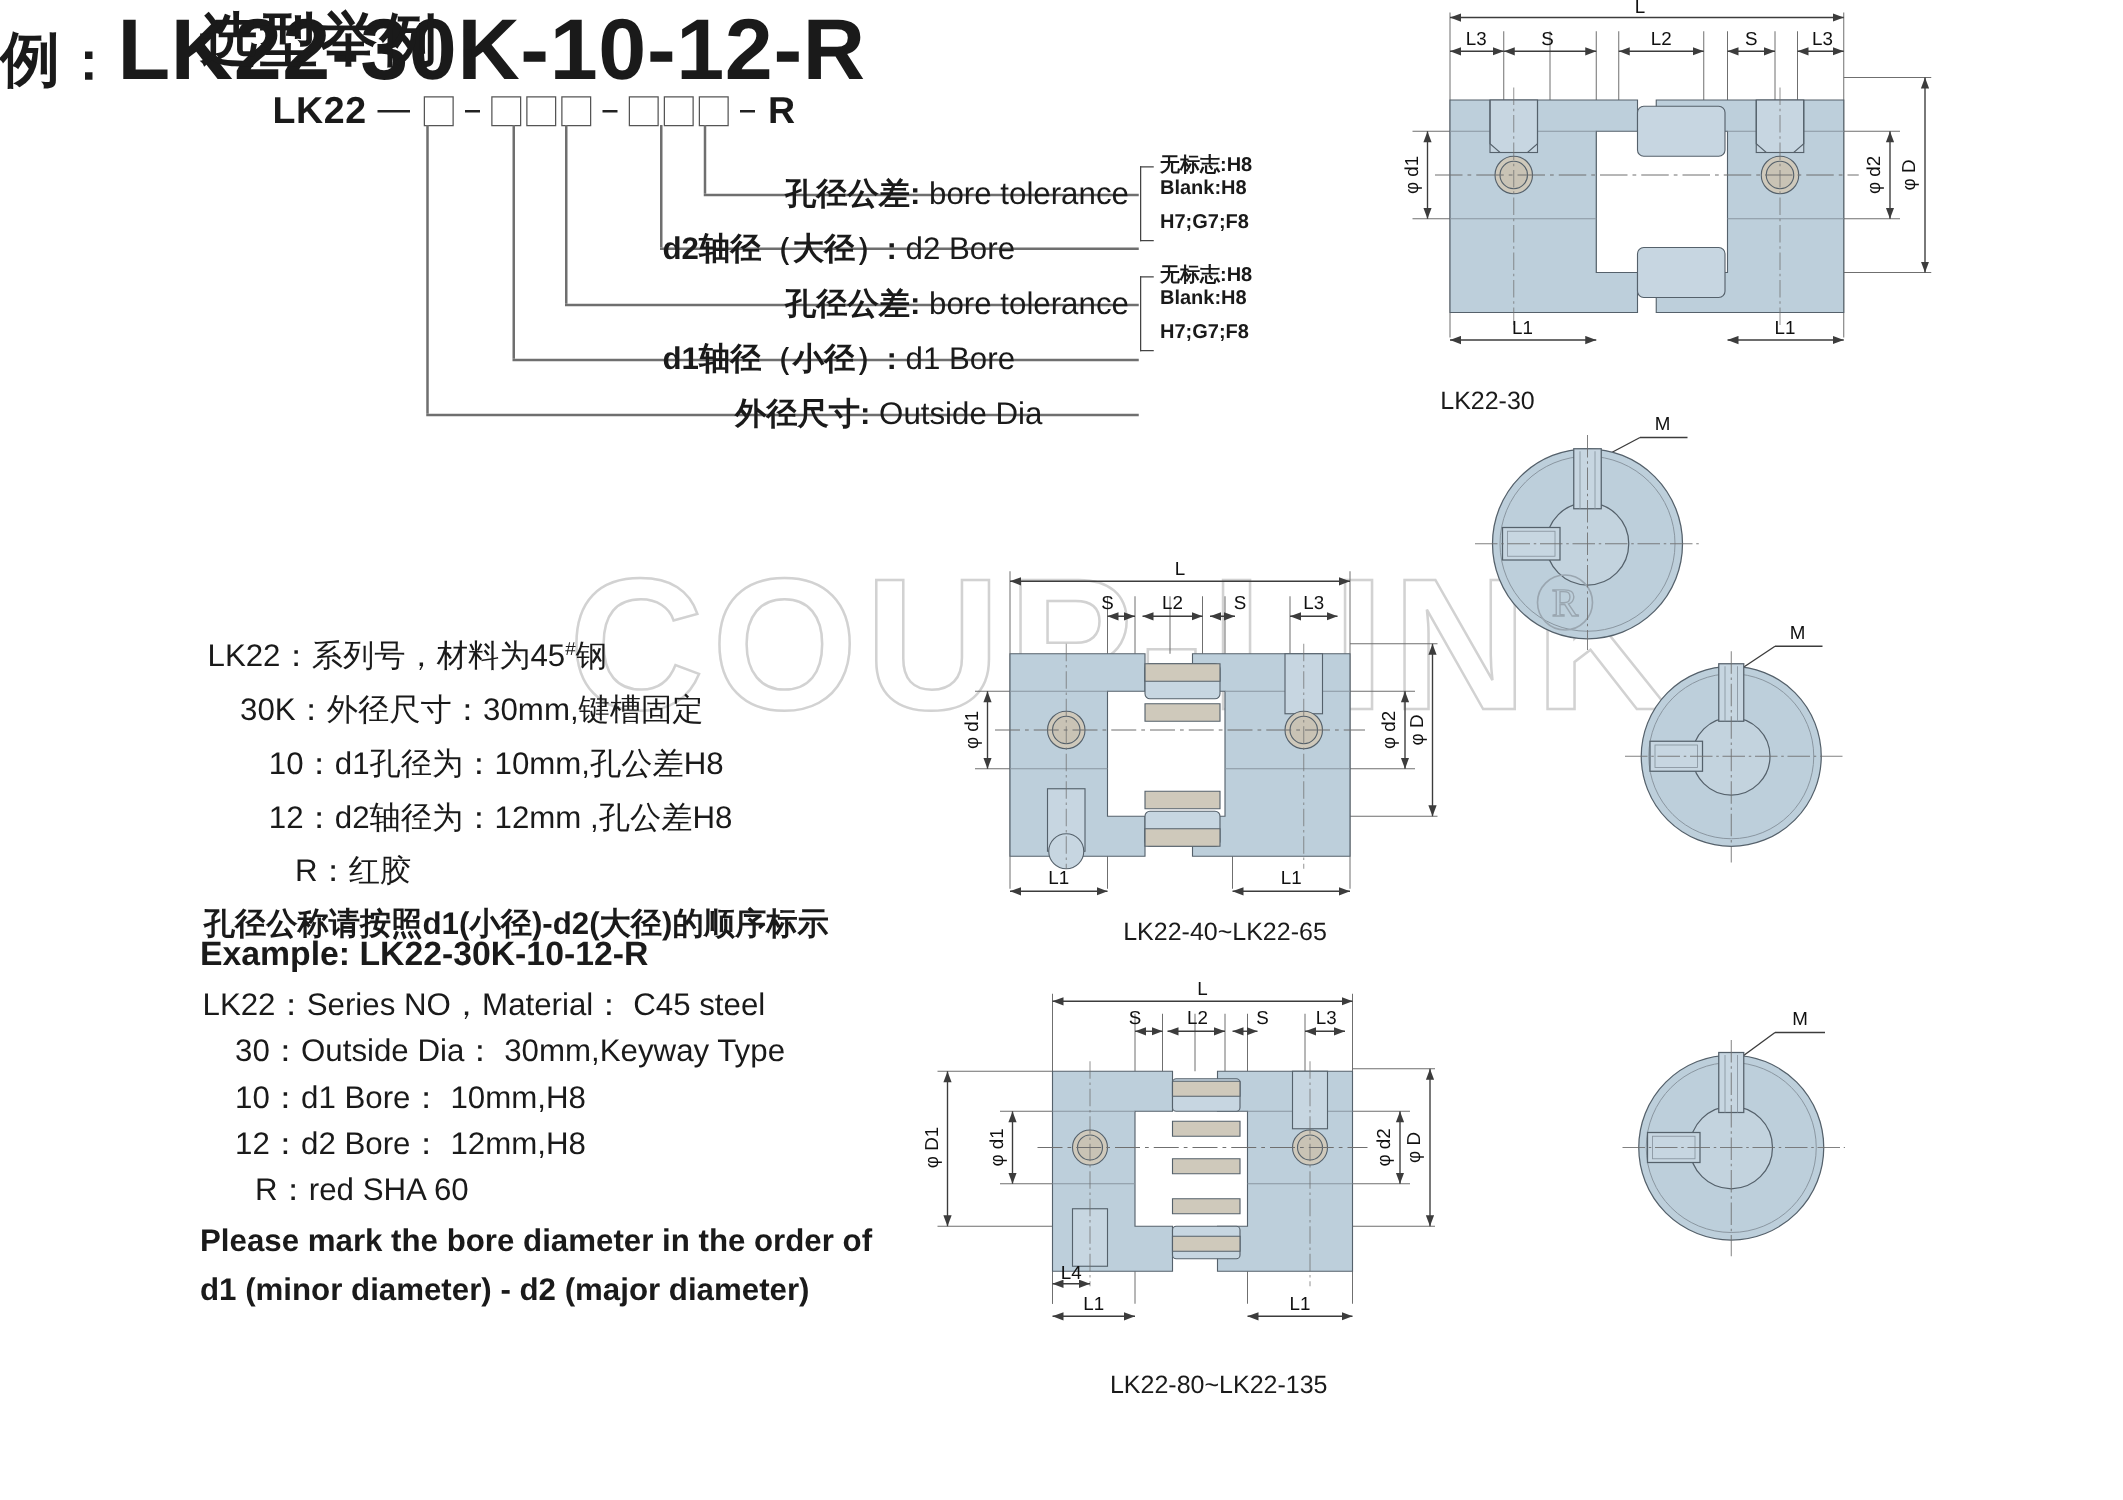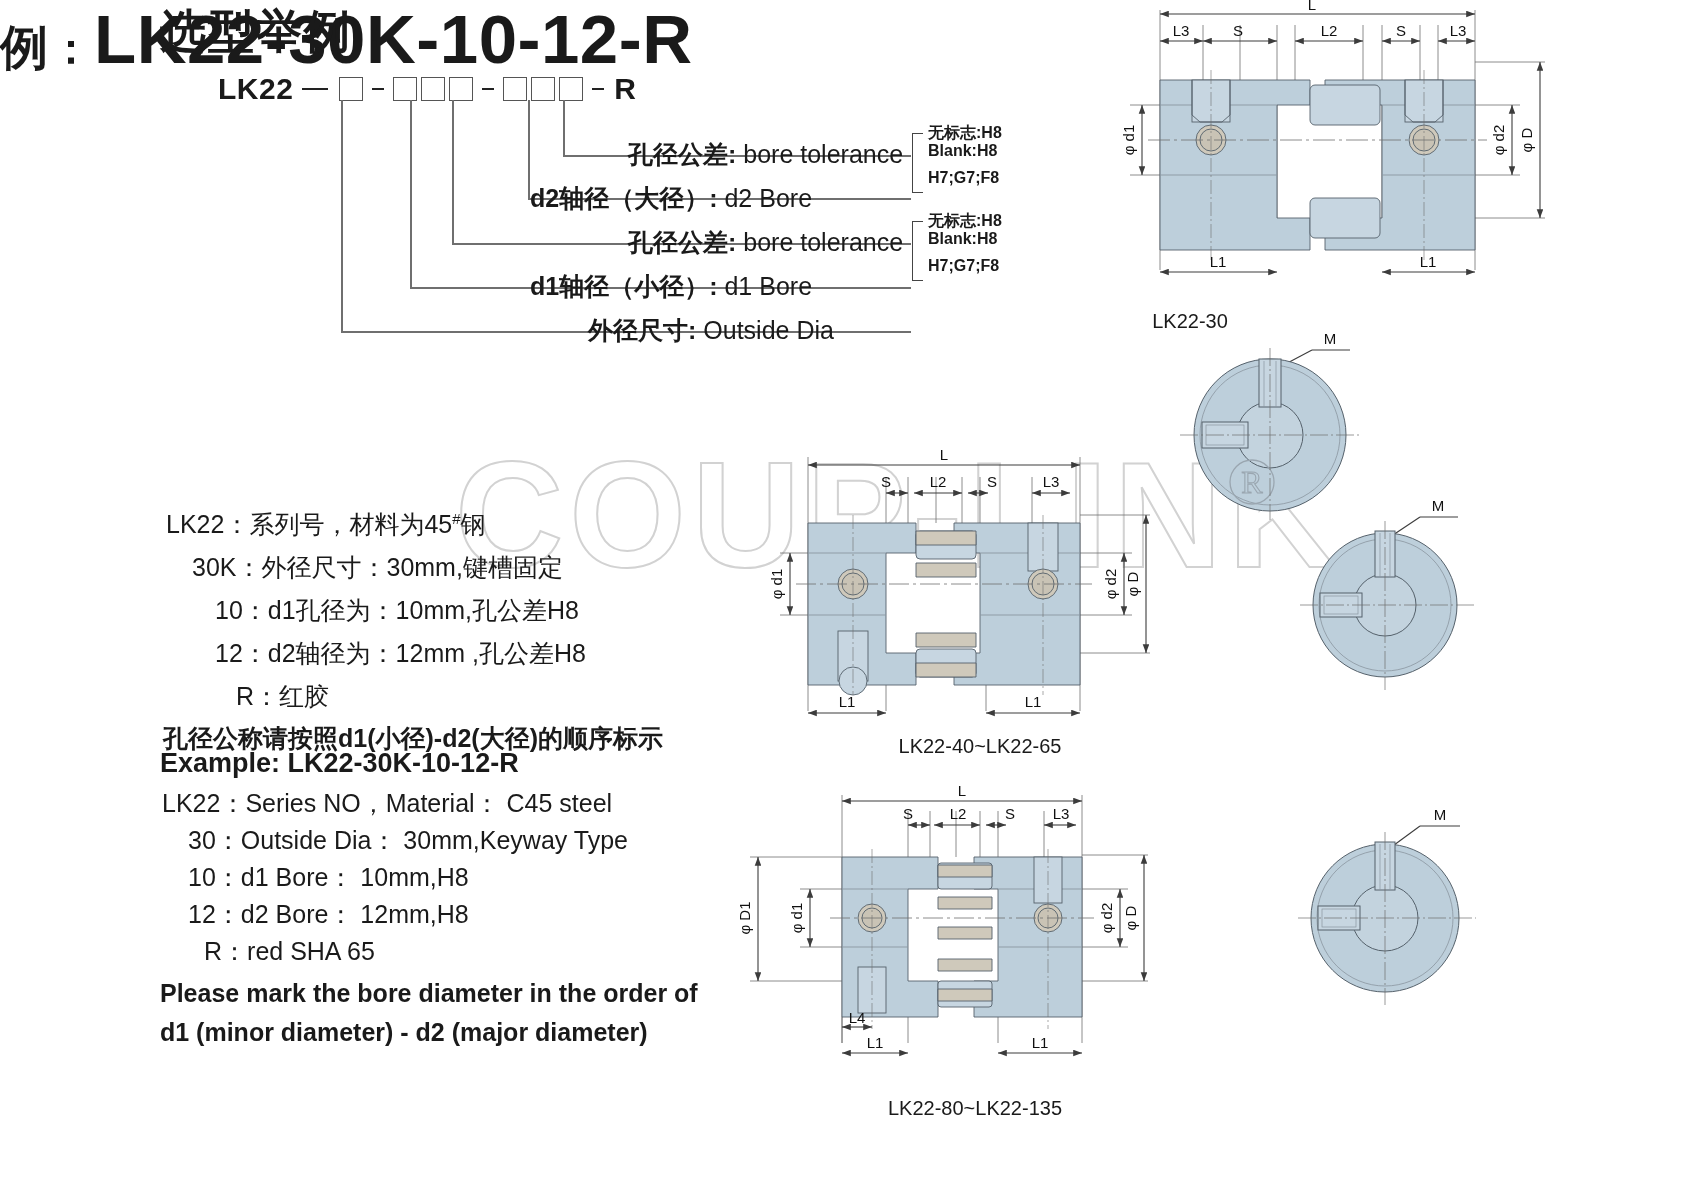--- a/index.html
+++ b/index.html
@@ -175,21 +175,21 @@
 <div class="spec" style="left:188px;top:824px;">
   <span>30：</span><span>Outside Dia： 30mm,Keyway Type</span>
 </div>
 <div class="spec" style="left:188px;top:861px;">
   <span>10：</span><span>d1 Bore： 10mm,H8</span>
 </div>
 <div class="spec" style="left:188px;top:898px;">
   <span>12：</span><span>d2 Bore： 12mm,H8</span>
 </div>
 <div class="spec" style="left:204px;top:935px;">
-  <span>R：</span><span>red SHA 65</span>
+  <span>R：</span><span>red SHA 60</span>
 </div>
 
 <div class="bold-note" style="left:160px;top:979px;">Please mark the bore diameter in the order of</div>
 <div class="bold-note" style="left:160px;top:1018px;">d1 (minor diameter) - d2 (major diameter)</div>
 
 <div class="draw" style="left:1120px;top:0px;">
 <svg width="570" height="300" viewBox="0 0 570 300" xmlns="http://www.w3.org/2000/svg">
   <defs>
     <marker id="ar" markerWidth="9" markerHeight="9" refX="8" refY="3" orient="auto">
       <path d="M0,0 L8,3 L0,6 z" fill="#3c3c3c"></path>

